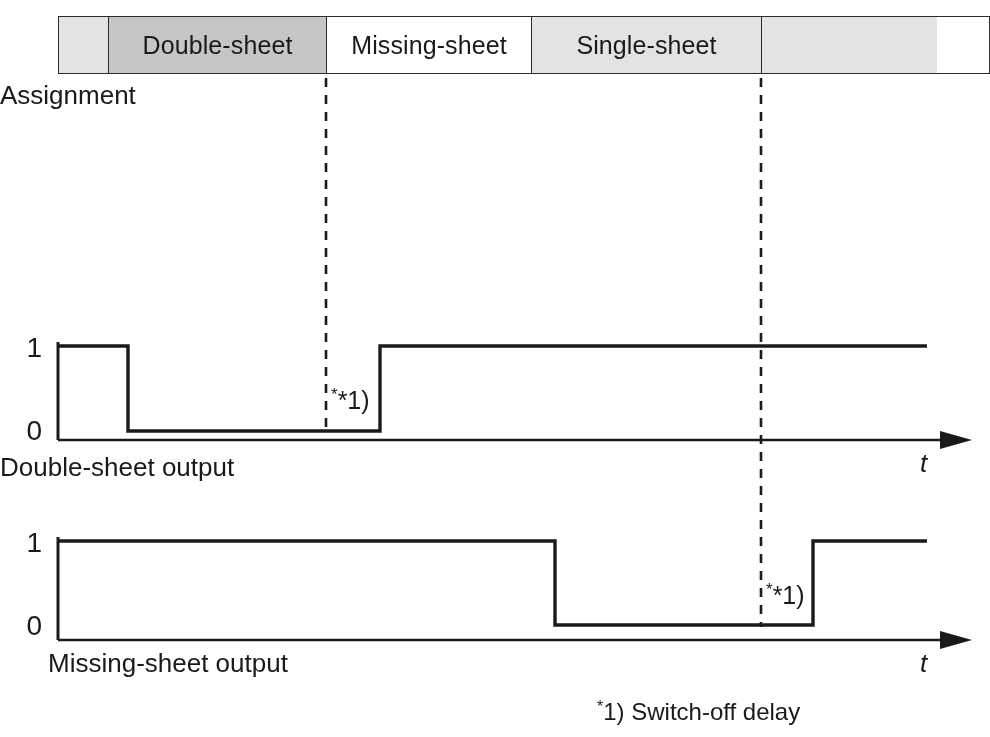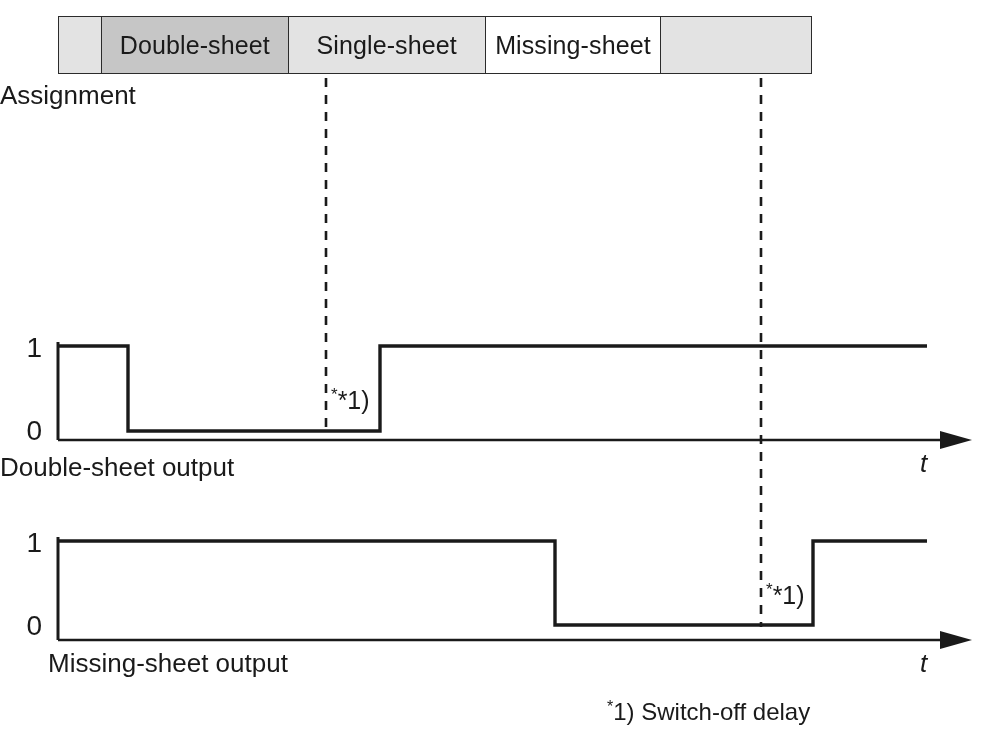--- a/index.html
+++ b/index.html
@@ -28,21 +28,21 @@
     left: 0; top: 0;
     width: 990px;
     height: 737px;
   }
 
   
   .assign-bar {
     position: absolute;
     left: 58px;
     top: 16px;
-    width: 754px;
+    width: 932px;
     height: 58px;
     display: flex;
     box-sizing: border-box;
     border: 1.6px solid #2b2b2b;
   }
   .assign-cell {
     box-sizing: border-box;
     display: flex;
     align-items: center;
     justify-content: center;
@@ -108,32 +108,32 @@
 
   #caption-chart1 { left: 0; top: 452px; }
   #caption-chart2 { left: 0; top: 648px; padding-left: 48px; }
 
   #t-label-1 { left: 920px; top: 448px; }
   #t-label-2 { left: 920px; top: 648px; }
 
   #note-chart1 { left: 331px; top: 385px; }
   #note-chart2 { left: 766px; top: 580px; }
 
-  #footnote-text { left: 597px; top: 698px; margin-left: 10px; }
+  #footnote-text { left: 597px; top: 698px; }
 </style>
 </head>
 <body>
 
 <div id="diagram-root">
 
   <div class="assign-bar">
     <div class="assign-cell cell-blank-left"></div>
     <div class="assign-cell cell-double">Double-sheet</div>
+    <div class="assign-cell cell-missing">Missing-sheet</div>
     <div class="assign-cell cell-single">Single-sheet</div>
-    <div class="assign-cell cell-missing">Missing-sheet</div>
     <div class="assign-cell cell-blank-right"></div>
   </div>
 
   <div class="lbl lbl-assignment">Assignment</div>
 
   <svg class="layer" viewBox="0 0 990 737">
 
     <line x1="326" y1="78" x2="326" y2="433" stroke="#1a1a1a" stroke-width="2.6" stroke-dasharray="9 8"></line>
 
     <line x1="761" y1="78" x2="761" y2="627" stroke="#1a1a1a" stroke-width="2.6" stroke-dasharray="9 8"></line>

